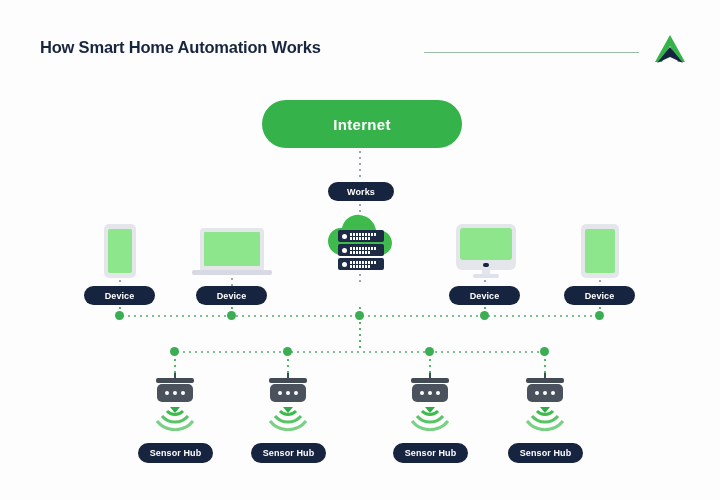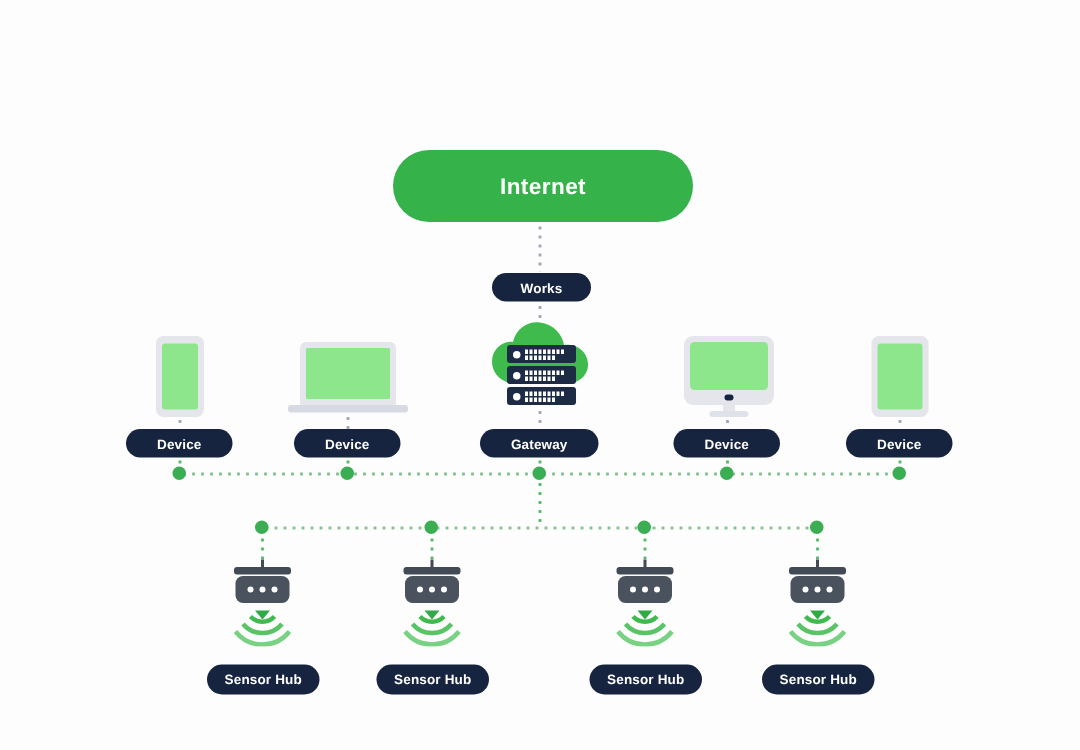--- a/index.html
+++ b/index.html
@@ -121,20 +121,28 @@
     display:flex;align-items:center;justify-content:center;gap:4px;
   }
   .hub-led{width:4px;height:4px;border-radius:50%;background:#ffffff;}
   .hub-waves{position:absolute;}
 </style>
 </head>
 <body>
 
 <div id="canvas">
 
+  <div id="header">
+    <div id="page-title">How Smart Home Automation Works</div>
+    <div id="title-rule"></div>
+    <svg id="brand-logo" viewBox="0 0 36 32">
+      <path d="M18 2 L33 29 L26 29 L18 13 L10 29 L3 29 Z" fill="#35b24a"></path>
+      <path d="M18 14 L31 30 L18 24 L5 30 Z" fill="#16243f"></path>
+    </svg>
+  </div>
 
   <div class="pill pill-green" id="internet-pill">Internet</div>
 
   <div class="dot-v" style="left:359px;top:149px;height:32px;"></div>
 
   <div class="pill pill-dark" id="cloud-pill">Works</div>
 
   <div class="dot-v" style="left:359px;top:202px;height:12px;"></div>
 
   <div class="device-art" style="left:326px;top:212px;width:68px;height:62px;">
@@ -233,21 +241,20 @@
     <div class="slab-screen" style="left:4px;top:5px;width:30px;height:44px;"></div>
   </div>
 
   <div class="dot-v" style="left:119px;top:278px;height:8px;"></div>
   <div class="dot-v" style="left:231px;top:276px;height:10px;"></div>
   <div class="dot-v" style="left:484px;top:278px;height:8px;"></div>
   <div class="dot-v" style="left:599px;top:278px;height:8px;"></div>
 
   <div class="pill pill-dark node-pill" style="left:84px;width:71px;">Device</div>
   <div class="pill pill-dark node-pill" style="left:196px;width:71px;">Device</div>
-  <div class="pill pill-dark node-pill" style="left:320px;width:79px;">Gateway</div>
   <div class="pill pill-dark node-pill" style="left:449px;width:71px;">Device</div>
   <div class="pill pill-dark node-pill" style="left:564px;width:71px;">Device</div>
 
   <div class="dot-v green" style="left:119px;top:305px;height:9px;"></div>
   <div class="dot-v green" style="left:231px;top:305px;height:9px;"></div>
   <div class="dot-v green" style="left:359px;top:305px;height:9px;"></div>
   <div class="dot-v green" style="left:484px;top:305px;height:9px;"></div>
   <div class="dot-v green" style="left:599px;top:305px;height:9px;"></div>
 
   <div class="dot-h" style="left:120px;top:315px;width:480px;"></div>

